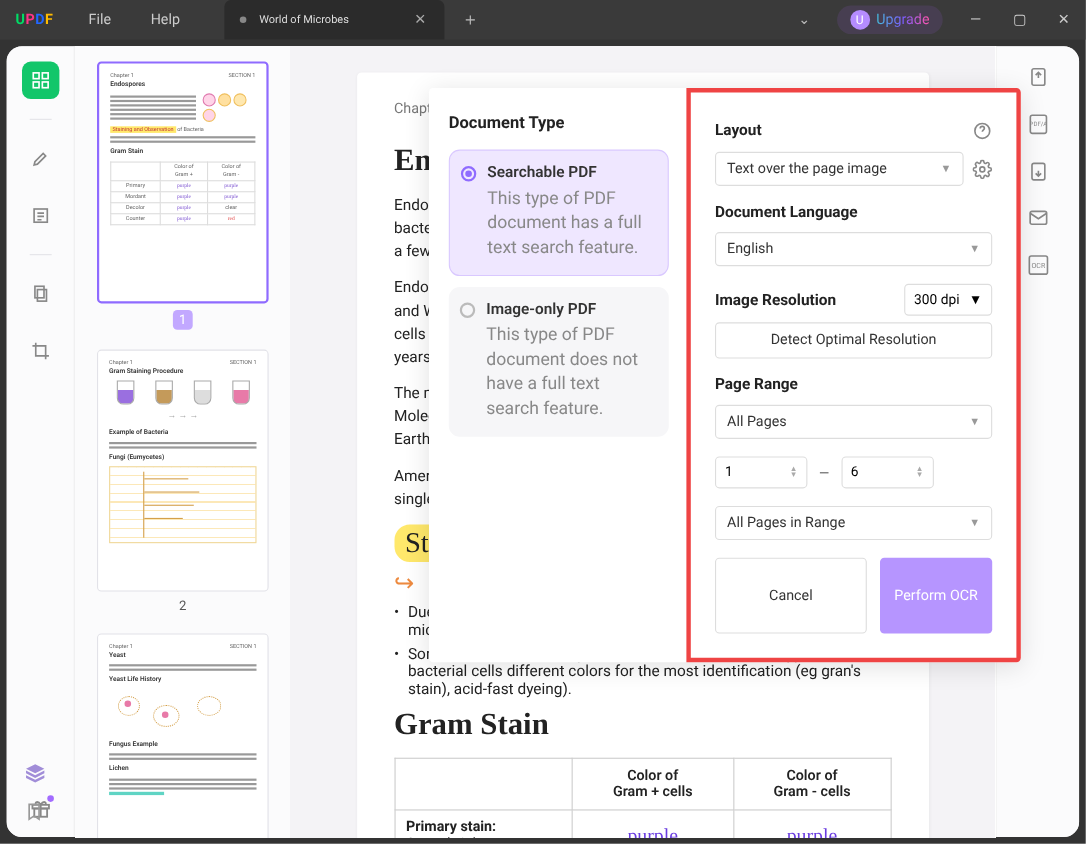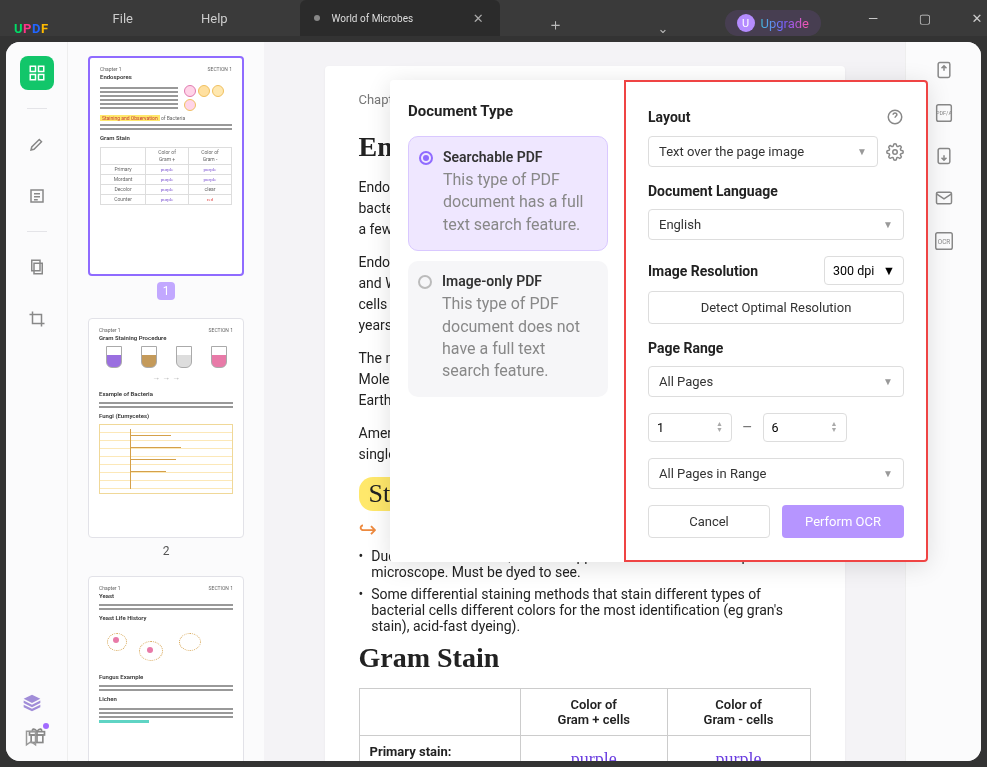--- a/index.html
+++ b/index.html
@@ -1,19 +1,19 @@
 <!DOCTYPE html>
 <html><head>
 <meta charset="utf-8">
 <style>
 * { box-sizing: border-box; margin: 0; padding: 0; font-family: -apple-system, BlinkMacSystemFont, "Segoe UI", Roboto, sans-serif; }
 body { background: #333; width: 987px; height: 767px; overflow: hidden; position: relative; }
 
 
-.titlebar { height: 36px; background: #3a3a3a; display: flex; align-items: flex-end; color: #ccc; font-size: 13px; gap: 32px; }
+.titlebar { height: 36px; background: #3a3a3a; display: flex; align-items: center; color: #ccc; font-size: 13px; }
 .logo { padding: 0 14px; font-weight: 700; letter-spacing: 0.5px; }
 .logo span:nth-child(1){color:#00dd66;} .logo span:nth-child(2){color:#ff3388;} .logo span:nth-child(3){color:#2266ff;} .logo span:nth-child(4){color:#ffbb00;}
 .menu-item { padding: 0 18px; height: 100%; display: flex; align-items: center; cursor: pointer; }
 .tab { background: #2b2b2b; height: 100%; display: flex; align-items: center; padding: 0 10px 0 14px; border-top-left-radius: 6px; border-top-right-radius: 6px; margin-left: 22px; min-width: 200px; }
 .tab-dot { width: 6px; height: 6px; border-radius: 50%; background: #888; margin-right: 12px; }
 .tab-title { flex: 1; font-size: 10px; color: #ddd; }
 .tab-close { color: #aaa; padding: 2px 6px; cursor: pointer; }
 .tab-add { color: #bbb; padding: 0 16px; cursor: pointer; font-size: 16px; }
 .titlebar-spacer { flex: 1; }
 .chev-down { color: #bbb; padding: 0 14px; cursor: pointer; }
@@ -69,21 +69,21 @@
 .gram-table td:first-child, .gram-table th:first-child { text-align:left; }
 .purple-script { color:#6a3de0; font-family: "Segoe Script", cursive; font-size:18px; }
 
 
 .righttools { width: 76px; background:#fbfbfc; border-left:1px solid #eee; display:flex;flex-direction:column;align-items:center;padding-top:18px;gap:22px; }
 .rtool { color:#888; cursor:pointer; }
 
 
 .ocr-panel { position:absolute; top:38px; left:384px; width:538px; background:#fff; border-radius:4px; box-shadow:0 4px 24px rgba(0,0,0,0.12); display:flex; z-index:50; }
 .ocr-left { width: 234px; padding: 22px 16px 22px 18px; }
-.ocr-right { flex:1; padding: 22px 22px 22px 22px; border: 2px solid #ef4444; border-top-right-radius:4px; border-bottom-right-radius:4px; }
+.ocr-right { flex:1; padding: 22px 22px 22px 22px; border: 4px solid #ef4444; border-top-right-radius:4px; border-bottom-right-radius:4px; }
 .ocr-h { font-size:15px; font-weight:700; color:#222; margin-bottom:16px; }
 .doc-type { border-radius:10px; padding: 12px 12px 14px 34px; margin-bottom:10px; position:relative; cursor:pointer; }
 .doc-type .radio { position:absolute; left:10px; top:14px; width:14px;height:14px;border:2px solid #bbb;border-radius:50%; }
 .doc-type.sel { background:#efe7ff; border:1px solid #d9c8ff; }
 .doc-type.sel .radio { border-color:#8f6bff; }
 .doc-type.sel .radio::after { content:''; position:absolute; inset:2px; background:#8f6bff; border-radius:50%; }
 .doc-type.unsel { background:#f6f6f8; }
 .dt-title { font-size:14px; font-weight:600; color:#333; margin-bottom:4px; }
 .dt-desc { font-size:16px; color:#888; line-height:1.4; }
 
@@ -93,21 +93,21 @@
 .sel-box { width:100%; border:1px solid #ddd; border-radius:4px; padding:7px 10px; font-size:13px; color:#333; background:#fff; display:flex; align-items:center; justify-content:space-between; cursor:pointer; margin-bottom:16px; }
 .sel-box .chev { color:#999; font-size:10px; }
 .row-2 { display:flex; align-items:center; justify-content:space-between; margin-bottom:6px; }
 .small-sel { width:80px; border:1px solid #ddd; border-radius:4px; padding:6px 8px; font-size:12.5px; display:flex;justify-content:space-between;align-items:center;cursor:pointer; }
 .btn-ghost { width:100%; border:1px solid #ddd; border-radius:4px; background:#fff; padding:8px; font-size:13px; color:#333; cursor:pointer; margin-bottom:16px; }
 .range-row { display:flex; align-items:center; gap:10px; margin-bottom:16px; }
 .spin { width:84px; border:1px solid #ddd; border-radius:4px; padding:6px 8px; font-size:12.5px; display:flex; justify-content:space-between; align-items:center; }
 .spin-arrows { display:flex;flex-direction:column;font-size:7px;color:#aaa;line-height:0.8; cursor:pointer; }
 .dash { color:#777; }
 .action-row { display:flex; gap:12px; margin-top:4px; }
-.btn-cancel { flex:1; border:1px solid #ddd; background:#fff; border-radius:4px; padding:8px; font-size:13px; color:#333; cursor:pointer; }
+.btn-cancel { flex:1; border:1px solid #ddd; background:#fff; border-radius:4px; padding:26px; font-size:13px; color:#333; cursor:pointer; }
 .btn-primary { flex:1; background:#b695ff; color:#fff; border:none; border-radius:4px; padding:9px; font-size:13px; cursor:pointer; }
 
 
 .bl-icons { position:absolute; bottom:14px; left:16px; display:flex; flex-direction:column; gap:16px; color:#a18dd8; }
 .bl-icons .ic { cursor:pointer; }
 .bl-icons .ic2 { color:#999; }
 
 svg { display:block; }
 </style>
 </head>

